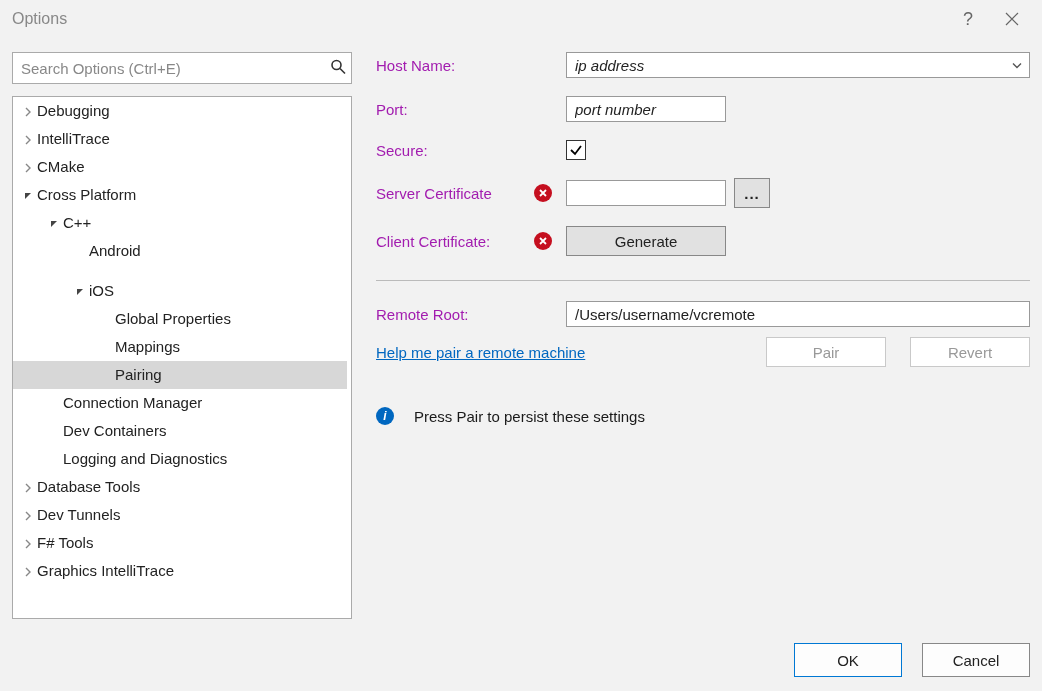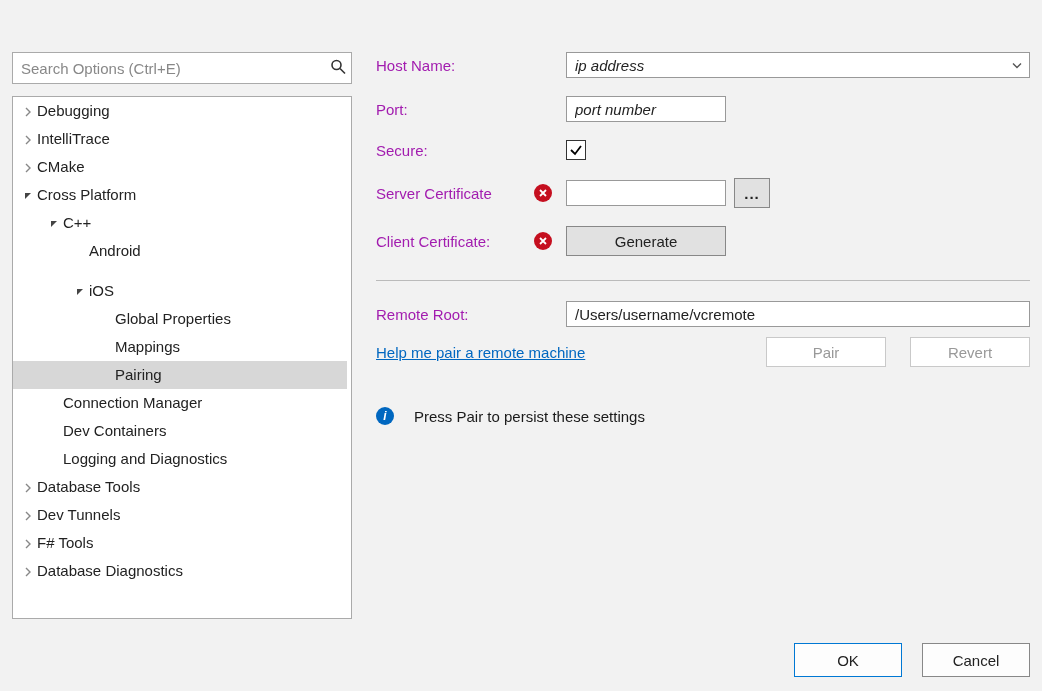--- a/index.html
+++ b/index.html
@@ -231,20 +231,32 @@
   }
   .footer .btn.primary {
     border: 1px solid #0078d4;
   }
 </style>
 </head>
 <body>
 
 <div class="dialog">
 
+  <div class="titlebar">
+    <span class="title">Options</span>
+    <span class="spacer"></span>
+    <span class="tbtn">
+      <span style="font-size:18px;">?</span>
+    </span>
+    <span class="tbtn">
+      <svg width="14" height="14" viewBox="0 0 14 14" fill="none">
+        <path d="M1 1 L13 13 M13 1 L1 13" stroke-width="1.2"></path>
+      </svg>
+    </span>
+  </div>
 
   <div class="body">
 
     <div class="left">
 
       <div class="search-wrap">
         <input class="search-input" type="text" placeholder="Search Options (Ctrl+E)" style="">
         <span class="search-icon">
           <svg width="16" height="16" viewBox="0 0 16 16" fill="none">
             <circle cx="6.5" cy="6.5" r="4.5" stroke="#333" stroke-width="1.6"></circle>
@@ -304,21 +316,21 @@
               </span><span>Dev Tunnels</span></div>
             <div class="tree-row" style="padding-left: 8px;"><span class="caret">
                 <svg width="10" height="10" viewBox="0 0 10 10">
                   <path d="M3 1 L7 5 L3 9" fill="none" stroke="#888" stroke-width="1.4"></path>
                 </svg>
               </span><span>F# Tools</span></div>
             <div class="tree-row" style="padding-left: 8px;"><span class="caret">
                 <svg width="10" height="10" viewBox="0 0 10 10">
                   <path d="M3 1 L7 5 L3 9" fill="none" stroke="#888" stroke-width="1.4"></path>
                 </svg>
-              </span><span>Database Diagnostics</span></div>
+              </span><span>Graphics IntelliTrace</span></div>
           </div>
       </div>
     </div>
 
     <div class="right">
 
       <div class="form">
 
         <span class="lbl">Host Name:</span>
         <span></span>

